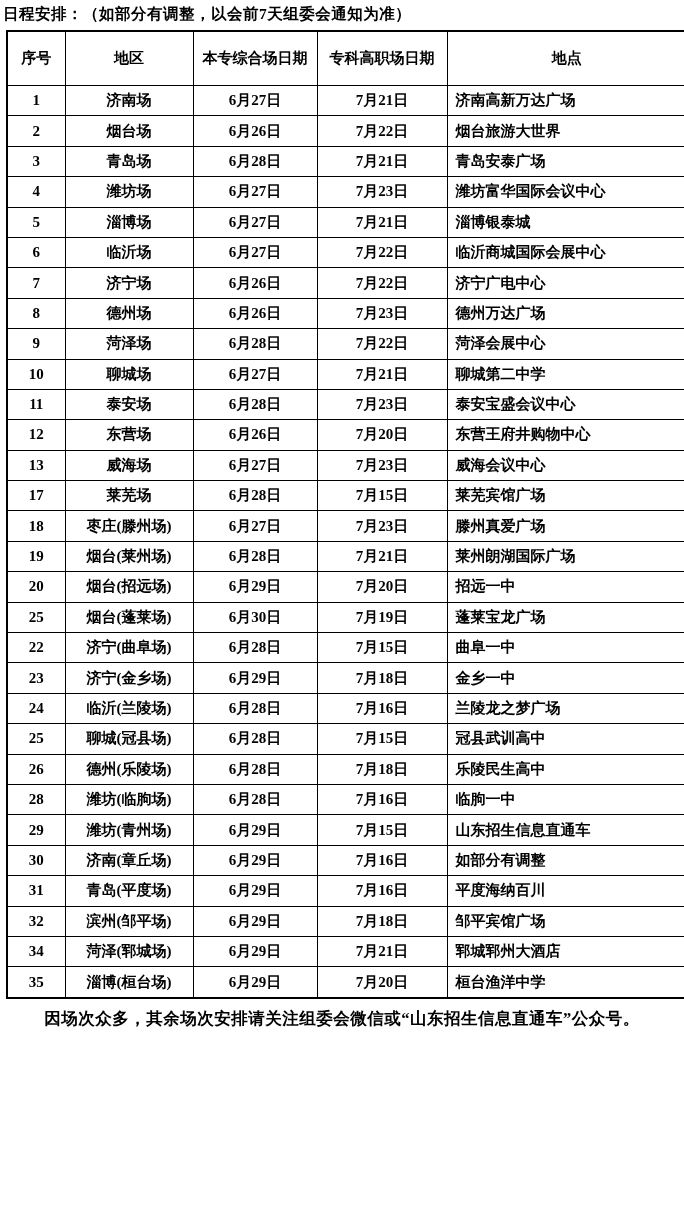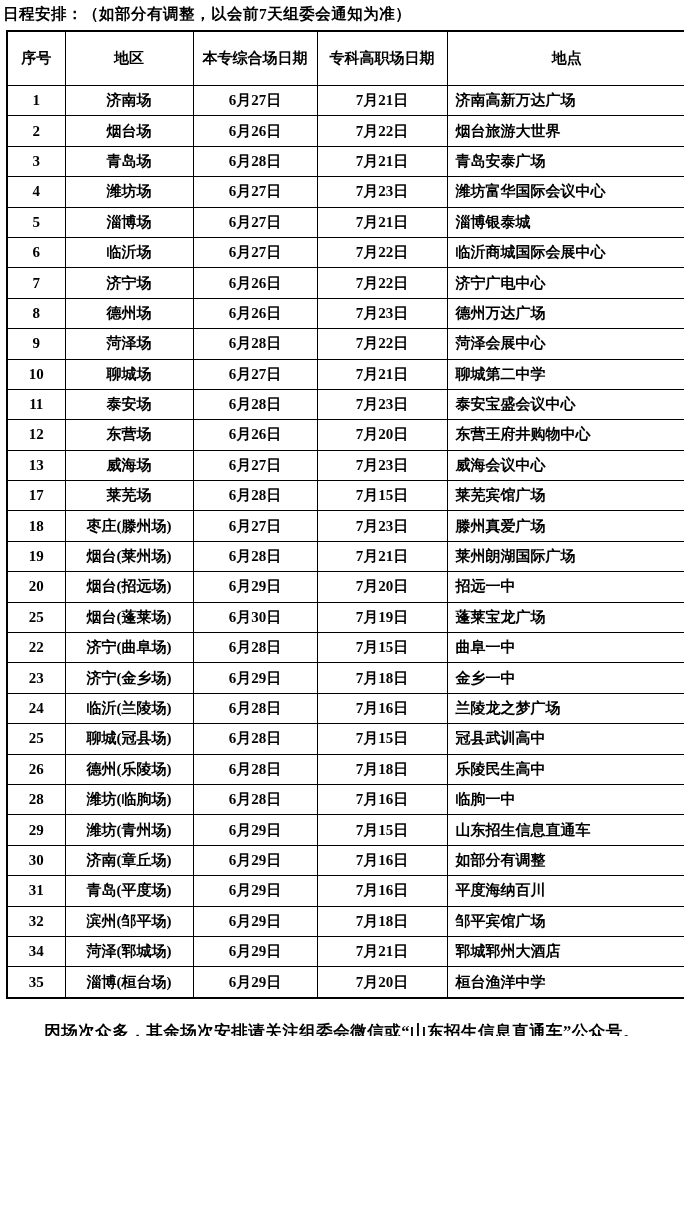--- a/index.html
+++ b/index.html
@@ -47,21 +47,21 @@
   table.schedule td {
     height: 29.4px;
     font-size: 15px;
   }
   table.schedule td.loc {
     text-align: left;
     padding-left: 8px;
     font-family: Liberation Mono, monospace;
   }
   .footer-note {
-    margin-top: 22px;
+    margin-top: 9px;
     text-align: center;
     font-weight: bold;
     font-size: 16.5px;
     letter-spacing: 0.5px;
     white-space: nowrap;
   }
 </style>
 </head>
 <body>
 

